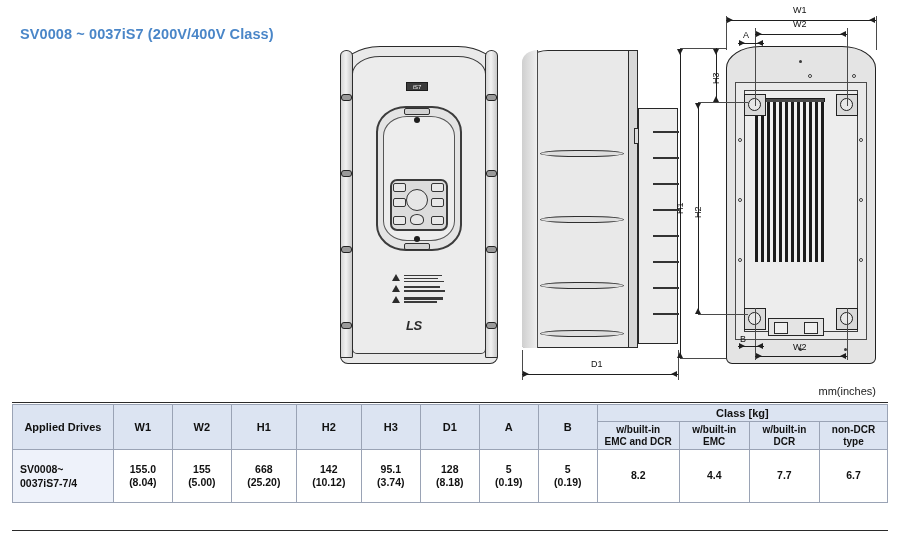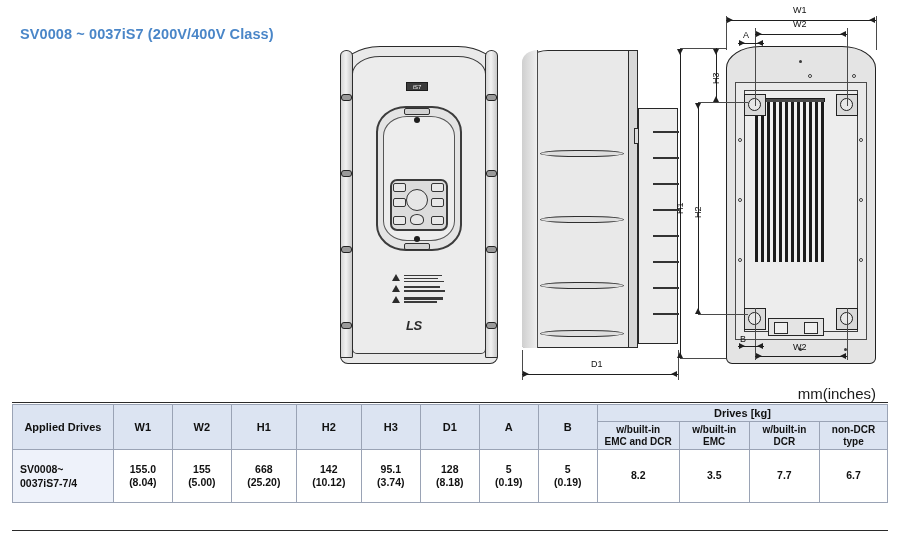--- a/index.html
+++ b/index.html
@@ -274,21 +274,21 @@
     position: absolute; width: 0; height: 0;
   }
   .arrowL { border-top: 3px solid transparent; border-bottom: 3px solid transparent; border-right: 6px solid #1f1f1f; }
   .arrowR { border-top: 3px solid transparent; border-bottom: 3px solid transparent; border-left: 6px solid #1f1f1f; }
   .arrowU { border-left: 3px solid transparent; border-right: 3px solid transparent; border-bottom: 6px solid #1f1f1f; }
   .arrowD { border-left: 3px solid transparent; border-right: 3px solid transparent; border-top: 6px solid #1f1f1f; }
 
   
   #units-note {
     position: absolute; right: 24px; top: 385px;
-    font-size: 15px; color: #1a1a1a;
+    font-size: 11px; color: #1a1a1a;
   }
 
   
   #spec-table {
     position: absolute;
     left: 12px; top: 404px;
     width: 876px;
     border-collapse: collapse;
     font-size: 10.5px;
   }
@@ -526,21 +526,21 @@
     <tr>
       <th rowspan="2" style="width:108px;">Applied Drives</th>
       <th rowspan="2" style="width:62px;">W1</th>
       <th rowspan="2" style="width:62px;">W2</th>
       <th rowspan="2" style="width:68px;">H1</th>
       <th rowspan="2" style="width:68px;">H2</th>
       <th rowspan="2" style="width:62px;">H3</th>
       <th rowspan="2" style="width:62px;">D1</th>
       <th rowspan="2" style="width:62px;">A</th>
       <th rowspan="2" style="width:62px;">B</th>
-      <th colspan="4">Drives [kg]</th>
+      <th colspan="4">Class [kg]</th>
     </tr>
     <tr>
       <th class="sub" style="width:88px;">
         <span>w/built-in</span><br>
         <span>EMC and DCR</span>
       </th>
       <th class="sub" style="width:74px;">
         <span>w/built-in</span><br>
         <span>EMC</span>
       </th>
@@ -586,19 +586,19 @@
       </td>
       <td>
         <span class="val-mm">5</span>
         <span class="val-in">(0.19)</span>
       </td>
       <td>
         <span class="val-mm">5</span>
         <span class="val-in">(0.19)</span>
       </td>
       <td>8.2</td>
-      <td>3.5</td>
+      <td>4.4</td>
       <td>7.7</td>
       <td>6.7</td>
     </tr>
   </tbody>
 </table>
 <div class="tbl-bot-rule"></div>
 
 </body></html>

